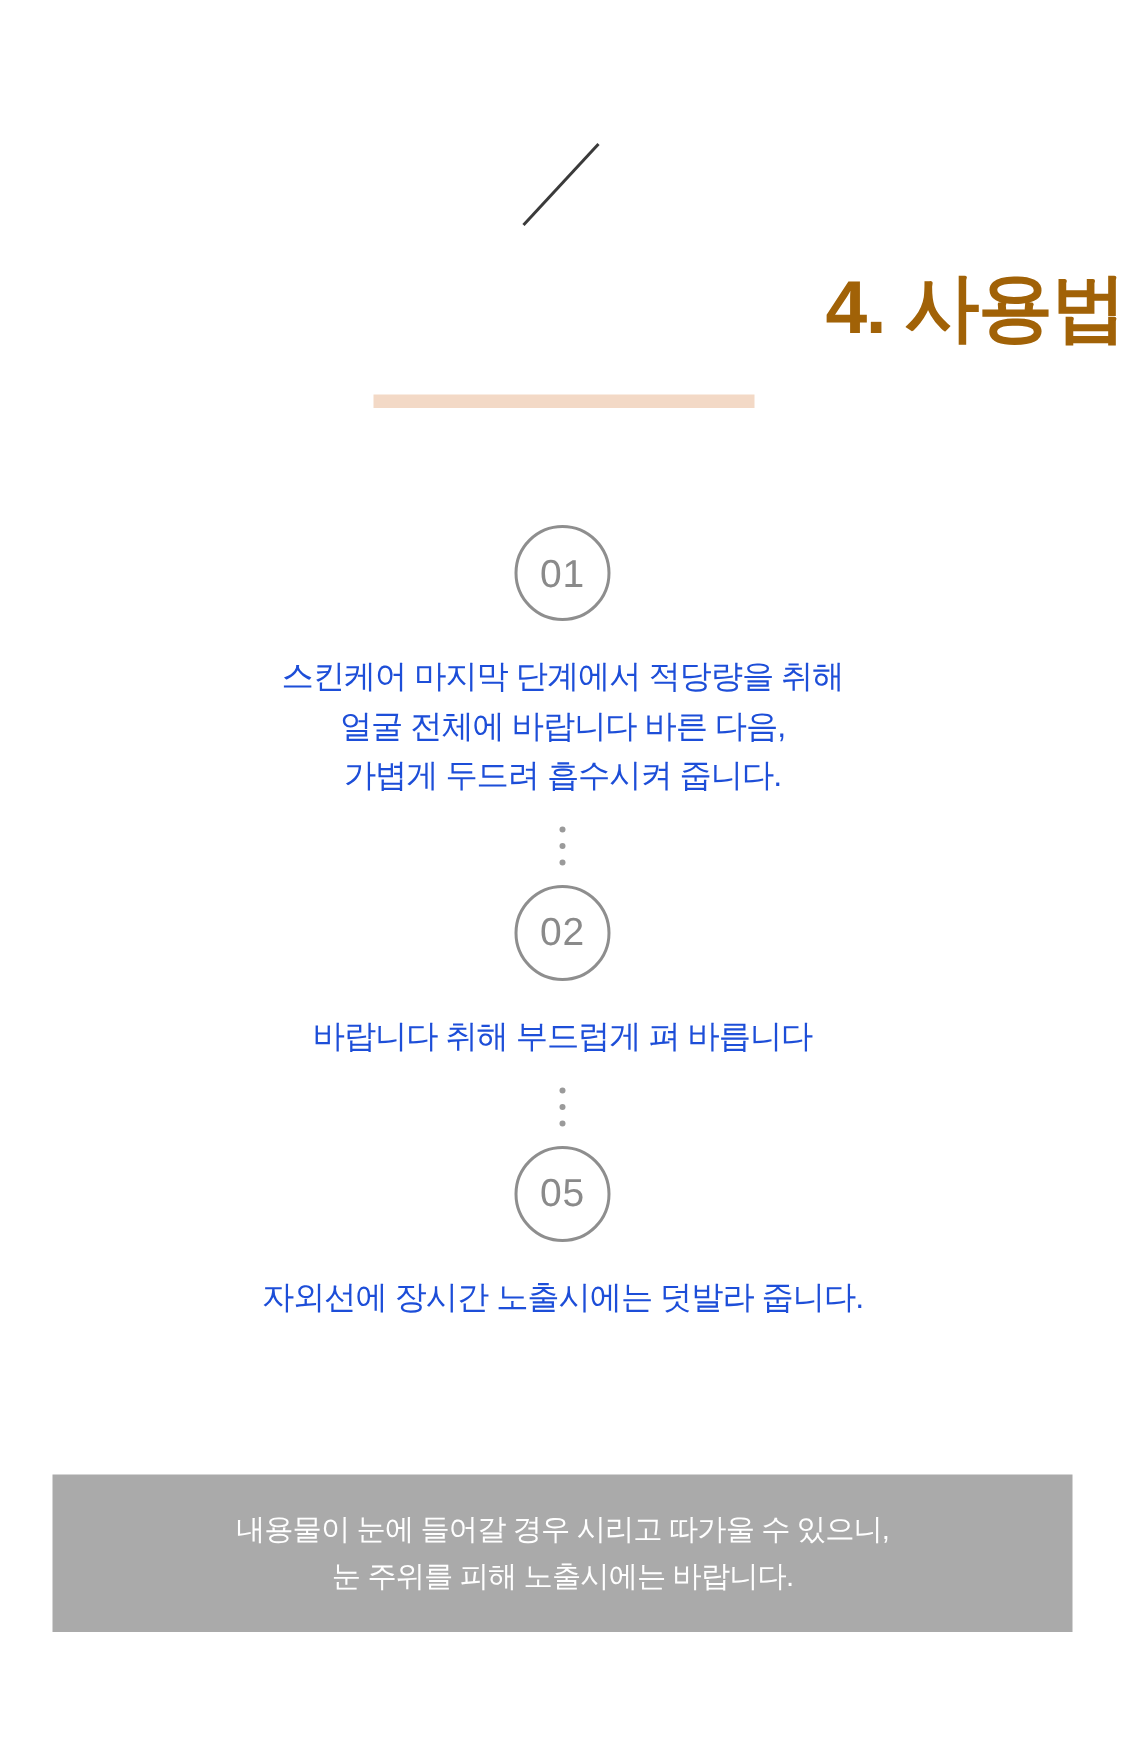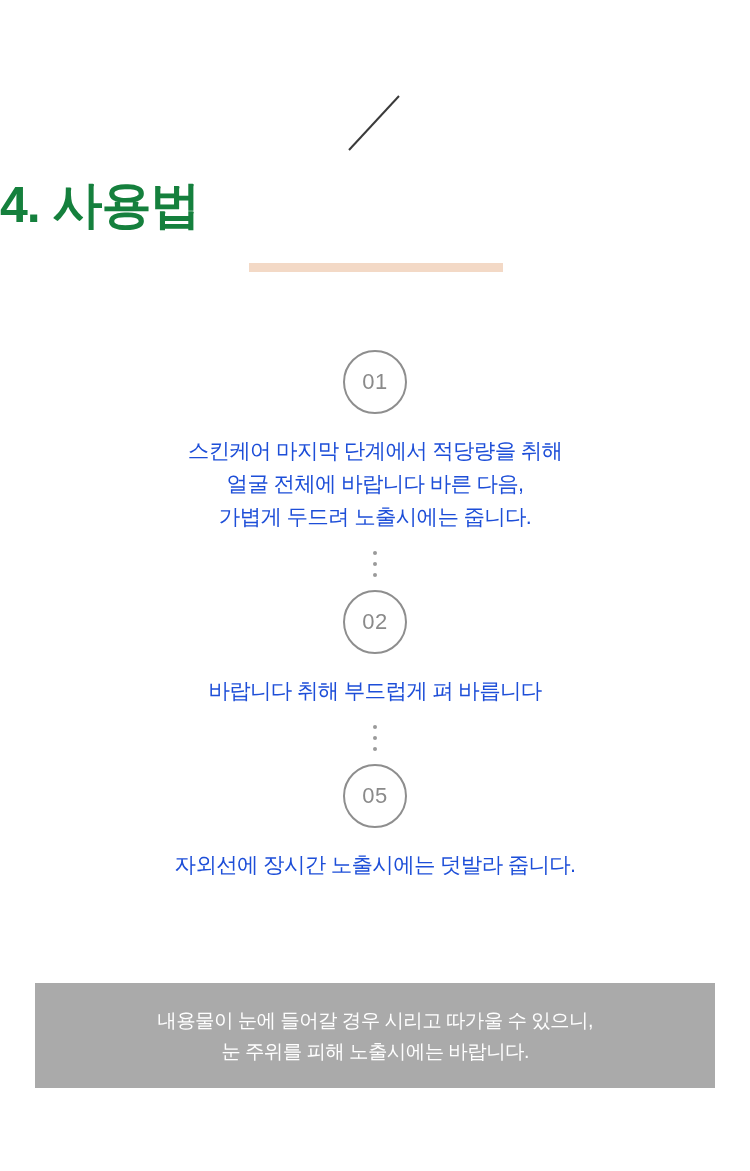--- a/index.html
+++ b/index.html
@@ -36,25 +36,25 @@
     left: 345px;
     top: 0;
   }
 
   
   .title {
     position: absolute;
     top: 178px;
     left: 0;
     width: 750px;
-    text-align: left;
+    text-align: right;
     font-size: 50px;
     font-weight: bold;
     letter-spacing: -1px;
-    color: #15803d;
+    color: #a16207;
     line-height: 1.1;
   }
   .title-underline {
     position: absolute;
     top: 263px;
     left: 249px;
     width: 254px;
     height: 9px;
     background: #f3d9c6;
   }
@@ -72,21 +72,21 @@
   }
   .badge {
     width: 64px;
     height: 64px;
     margin: 0 auto;
     border: 2px solid #8e8e8e;
     border-radius: 50%;
     display: flex;
     align-items: center;
     justify-content: center;
-    font-size: 22px;
+    font-size: 26px;
     color: #8a8a8a;
     letter-spacing: 0.5px;
     background: #fff;
   }
   .step-text {
     margin-top: 21px;
     font-size: 21.5px;
     line-height: 1.53;
     color: #1d4ed8;
     letter-spacing: -0.7px;
@@ -140,21 +140,21 @@
   <div class="title">4. 사용법</div>
   <div class="title-underline"></div>
 
   <div class="steps">
 
     <div class="step">
       <div class="badge">01</div>
       <div class="step-text">
         <div>스킨케어 마지막 단계에서 적당량을 취해</div>
         <div>얼굴 전체에 바랍니다 바른 다음,</div>
-        <div>가볍게 두드려 노출시에는 줍니다.</div>
+        <div>가볍게 두드려 흡수시켜 줍니다.</div>
       </div>
     </div>
 
     <div class="dots">
       <span></span>
       <span></span>
       <span></span>
     </div>
 
     <div class="step">

